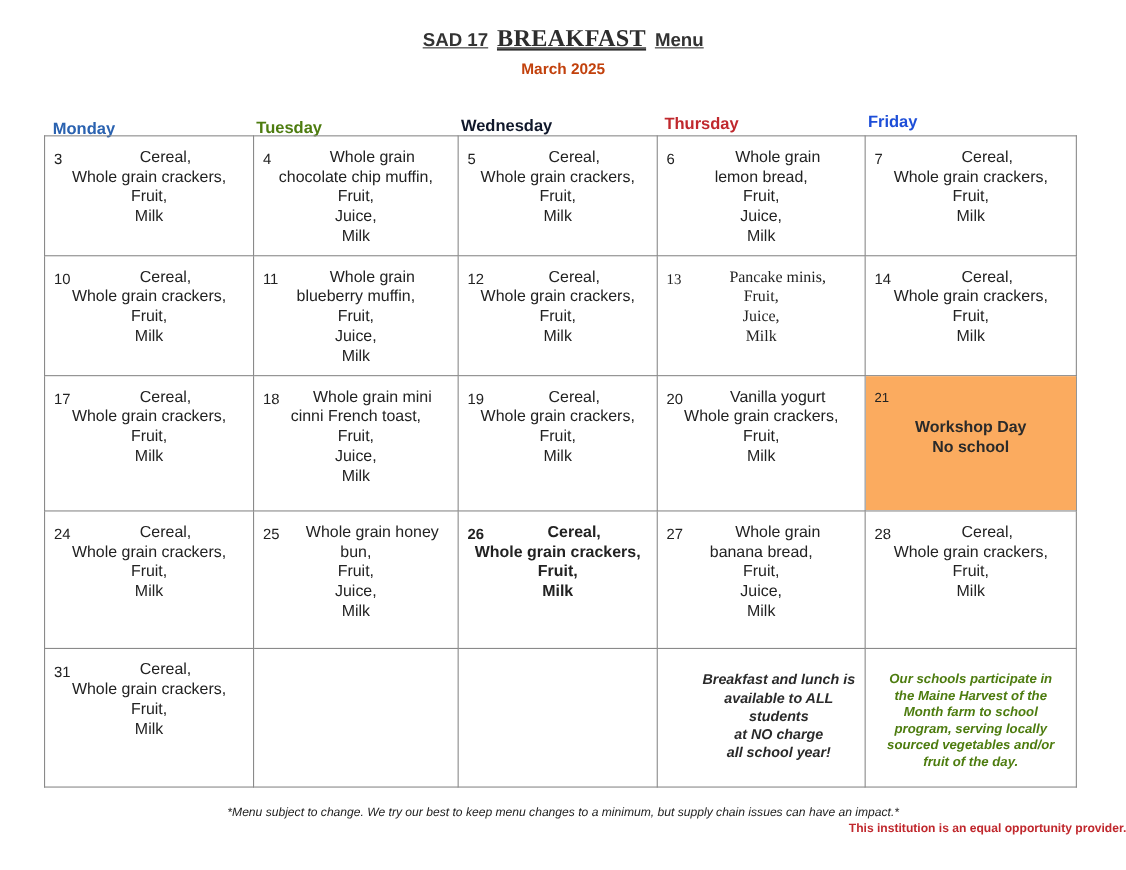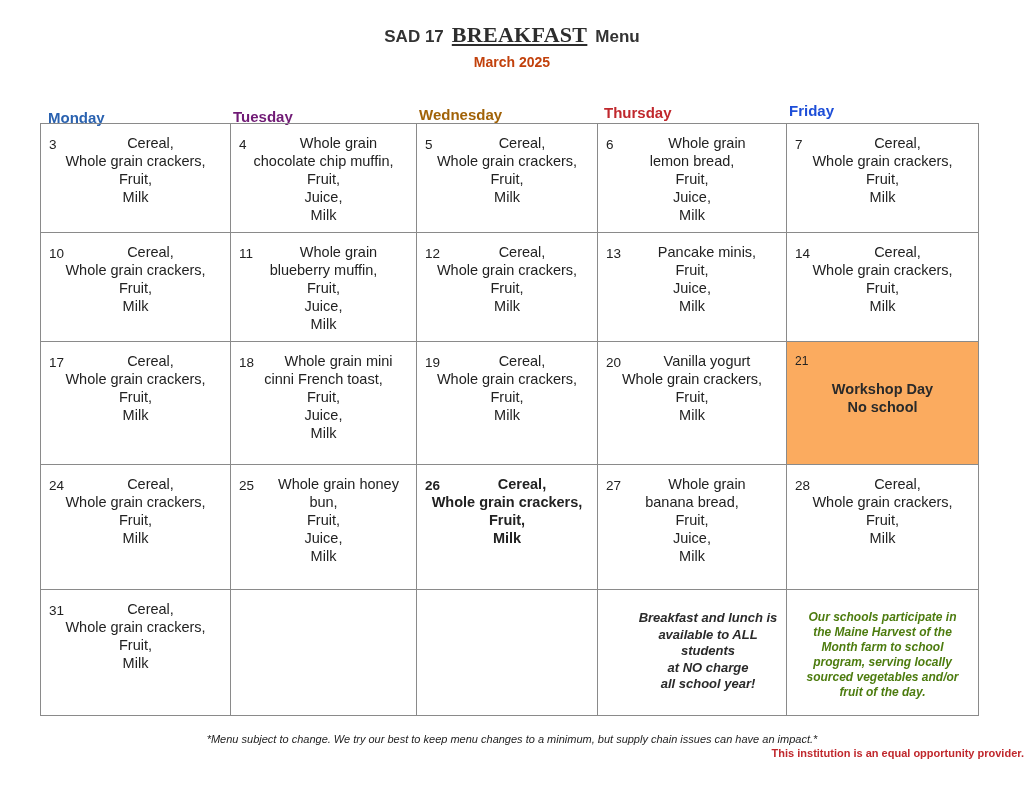--- a/index.html
+++ b/index.html
@@ -1,19 +1,19 @@
 <!DOCTYPE html>
 <html><head>
 <meta charset="utf-8">
 <style>
   html, body { margin: 0; padding: 0; background: #ffffff; }
   body { width: 1024px; height: 791px; position: relative; overflow: hidden;
          font-family: "Liberation Sans", sans-serif; color: #222; }
   .header { position: absolute; top: 22px; left: 0; width: 1024px; text-align: center; }
-  .title-line { font-size: 17px; font-weight: bold; color: #333; }
+  .title-line { font-size: 17px; font-weight: bold; color: #333; text-decoration: underline; }
   .title-line .sad { margin-right: 8px; }
   .title-line .meal { font-family: "Liberation Serif", serif; font-size: 22px;
        text-decoration: underline; margin-right: 8px; letter-spacing: 0.3px; color: #2d2d2d; }
   .month { font-size: 14px; font-weight: bold; color: #c2410c; margin-top: 6px; }
 
   .dayhead { position: absolute; font-size: 15px; font-weight: bold; }
   .grid { position: absolute; left: 40px; top: 123px; width: 938px;
           border-collapse: collapse; table-layout: fixed; }
   .grid td { border: 1.3px solid #8a8a8a; vertical-align: top; padding: 0; position: relative; }
   .cell-inner { position: relative; padding: 10px 8px 6px 8px; font-size: 14.5px;
@@ -37,22 +37,22 @@
 <body>
 
 <div class="header">
   <div class="title-line">
     <span class="sad">SAD 17</span><span class="meal">BREAKFAST</span><span>Menu</span>
   </div>
   <div class="month">March 2025</div>
 </div>
 
 <div class="dayhead" style="left: 48px; top: 109px; color: rgb(42, 98, 176);">Monday</div>
-<div class="dayhead" style="left: 233px; top: 108px; color: #701a75;">Tuesday</div>
-<div class="dayhead" style="left: 419px; top: 106px; color: #a16207;">Wednesday</div>
+<div class="dayhead" style="left: 233px; top: 108px; color: #4d7c0f;">Tuesday</div>
+<div class="dayhead" style="left: 419px; top: 106px; color: #0f172a;">Wednesday</div>
 <div class="dayhead" style="left: 604px; top: 104px; color: rgb(192, 40, 45);">Thursday</div>
 <div class="dayhead" style="left: 789px; top: 102px; color: #1d4ed8;">Friday</div>
 
 <table class="grid">
   <colgroup>
     <col style="width:190px">
       <col style="width:186px">
       <col style="width:181px">
       <col style="width:189px">
       <col style="width:192px">
@@ -130,21 +130,21 @@
         <td>
           <div class="cell-inner" style="height: 108px;">
             <span class="date">12</span>
             <span class="item first">Cereal,</span>
             <span class="item">Whole grain crackers,</span>
             <span class="item">Fruit,</span>
             <span class="item">Milk</span>
           </div>
         </td>
         <td>
-          <div class="cell-inner" style="height: 108px;">
+          <div class="cell-inner" style="height: 108px; font-family: Liberation Serif, serif;">
             <span class="date">13</span>
             <span class="item first">Pancake minis,</span>
             <span class="item">Fruit,</span>
             <span class="item">Juice,</span>
             <span class="item">Milk</span>
           </div>
         </td>
         <td>
           <div class="cell-inner" style="height: 108px;">
             <span class="date">14</span>

